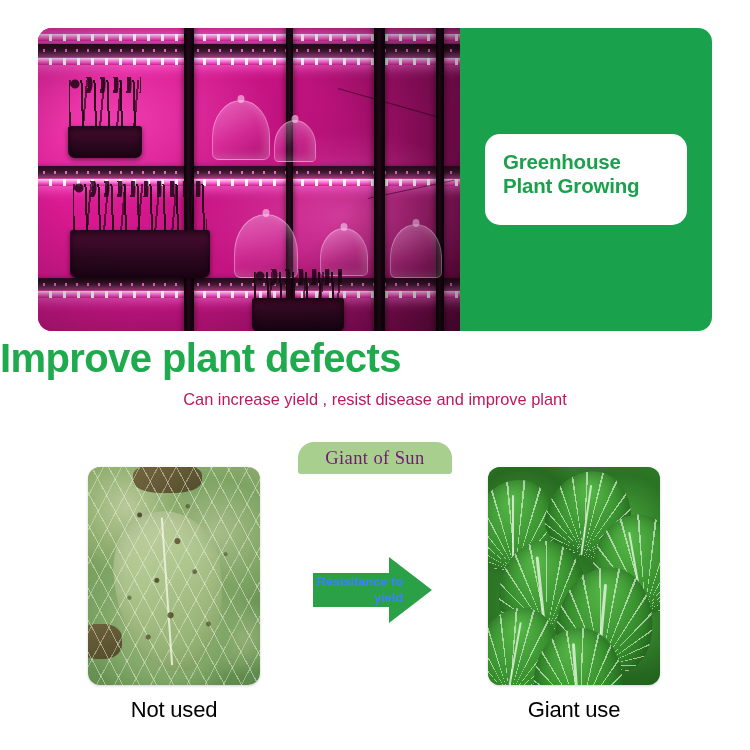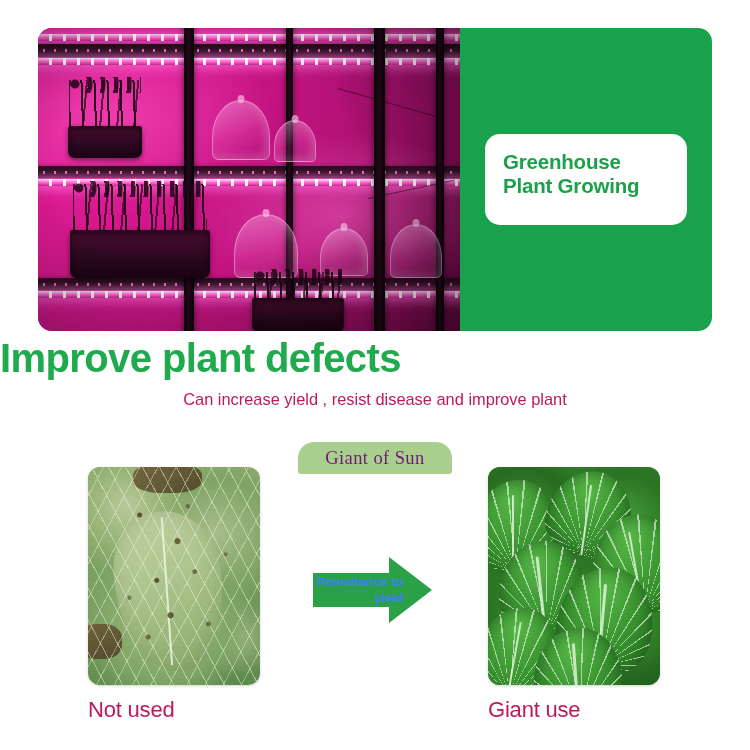--- a/index.html
+++ b/index.html
@@ -345,22 +345,22 @@
     line-height: 1.18;
     letter-spacing: -0.2px;
     pointer-events: none;
   }
 
   
   .caption {
     position: absolute;
     top: 697px;
     width: 172px;
-    text-align: left;
-    color: #be185d;
+    text-align: center;
+    color: #000000;
     font-size: 22px;
     letter-spacing: -0.2px;
   }
   #caption-not-used { left: 88px; }
   #caption-after-use { left: 488px; }
 </style>
 </head>
 <body>
 
 <div id="top-banner">

